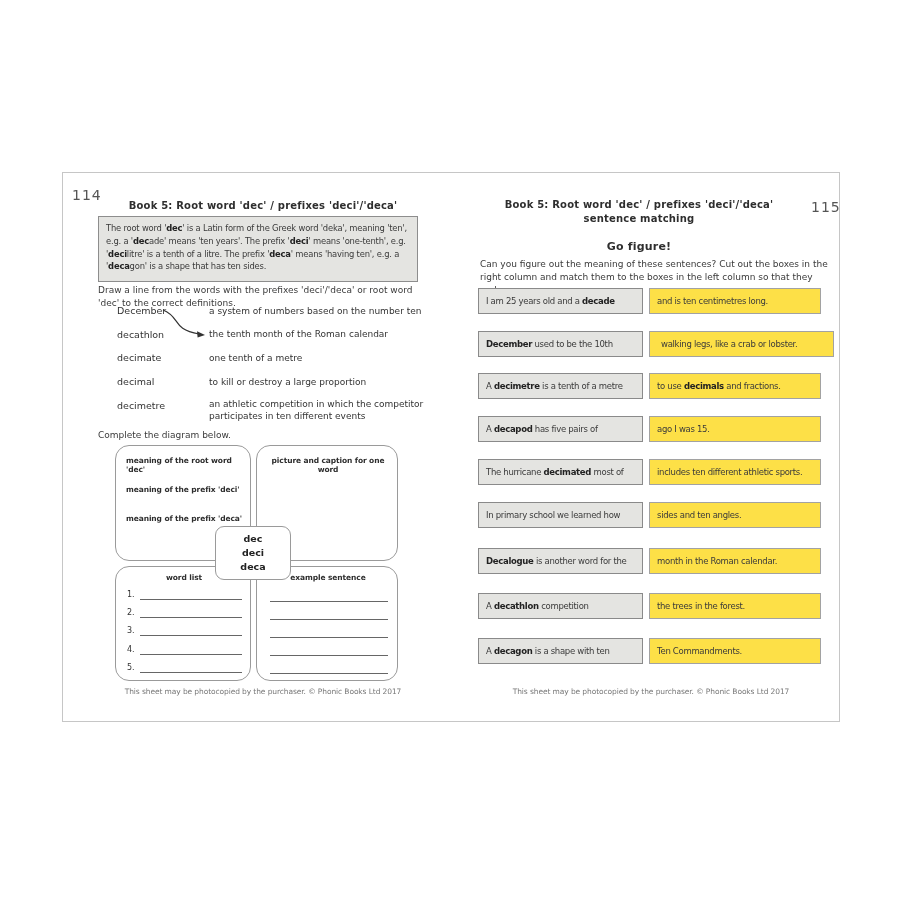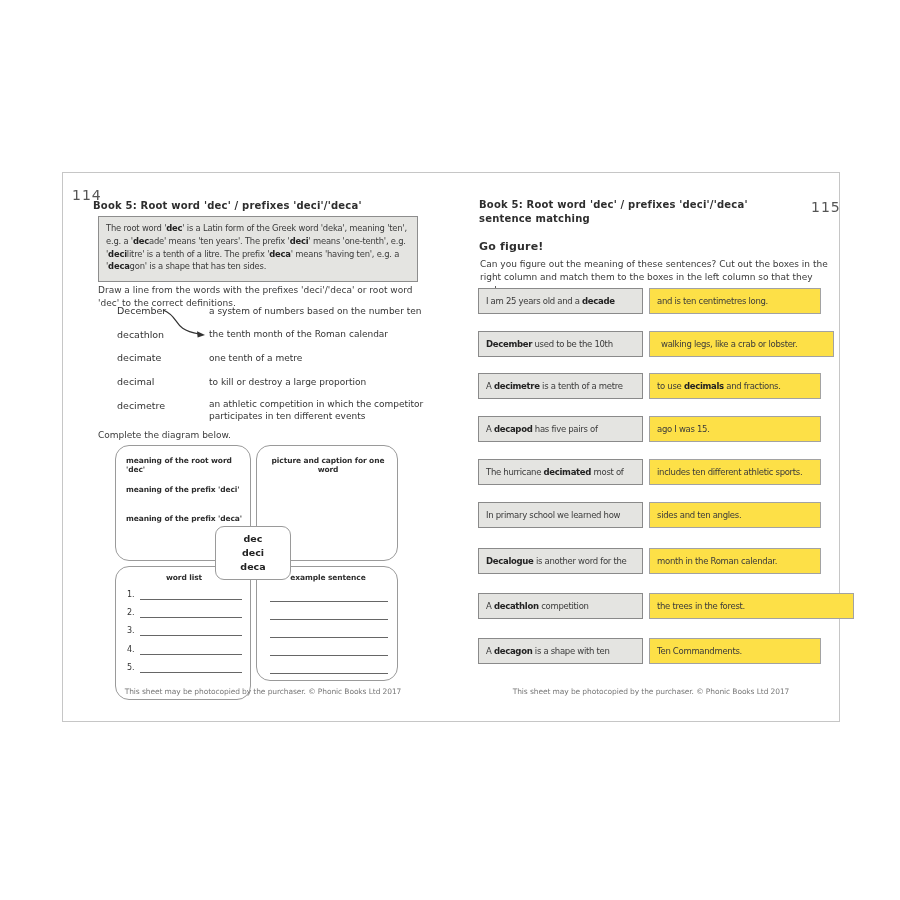--- a/index.html
+++ b/index.html
@@ -2,21 +2,21 @@
 <html><head>
 <meta charset="utf-8">
 <style>
   * { margin:0; padding:0; box-sizing:border-box; }
   html,body { width:900px; height:900px; background:#ffffff;
               font-family:"DejaVu Sans", sans-serif; color:#3d3d3d; }
   .spread { position:absolute; left:62px; top:172px; width:778px; height:550px;
             background:#ffffff; border:1px solid #c6c6c6; }
   .abs { position:absolute; }
   .pagenum { font-size:14px; color:#555; letter-spacing:1px; }
-  .title { font-weight:bold; font-size:10px; color:#2e2e2e; text-align:left;
+  .title { font-weight:bold; font-size:10px; color:#2e2e2e; text-align:center;
            letter-spacing:0.2px; line-height:14px; }
   .infobox { background:#e4e4e1; border:1px solid #8d8d8d; padding:5px 7px;
              font-size:8.4px; line-height:12.8px; letter-spacing:-0.2px; color:#3a3a3a;
              overflow:hidden; }
   .body-text { font-size:9px; line-height:13px; color:#3a3a3a; }
   .match-word { font-size:9.5px; color:#333; }
   .match-def  { font-size:9px;  color:#333; line-height:11.5px; }
   .dia-box { border:1px solid #9a9a9a; border-radius:14px; background:#fff; }
   .dia-label { font-size:7.5px; font-weight:bold; color:#2e2e2e; letter-spacing:-0.1px; }
   .dia-center { border:1px solid #9a9a9a; border-radius:9px; background:#fff;
@@ -69,21 +69,21 @@
   <div class="abs dia-box" style="left:193px; top:272px; width:142px; height:116px;">
     <div class="abs dia-label center-text" style="left:6px; top:10px; width:130px;">picture and caption for one word</div>
   </div>
 
   <div class="abs dia-box" style="left:52px; top:272px; width:136px; height:116px;">
     <div class="abs dia-label" style="left:10px; top:10px; width:120px;">meaning of the root word 'dec'</div>
     <div class="abs dia-label" style="left:10px; top:39px; width:120px;">meaning of the prefix 'deci'</div>
     <div class="abs dia-label" style="left:10px; top:68px; width:120px;">meaning of the prefix 'deca'</div>
   </div>
 
-  <div class="abs dia-box" style="left:52px; top:393px; width:136px; height:134px;">
+  <div class="abs dia-box" style="left:52px; top:393px; width:136px; height:115px;">
     <div class="abs dia-label center-text" style="left:0; top:6px; width:136px;">word list</div>
     <div class="abs wl-num" style="left:11px; top:23px;">1.</div>
     <div class="abs rule" style="left:24px; top:32px; width:102px;"></div>
     <div class="abs wl-num" style="left:11px; top:41px;">2.</div>
     <div class="abs rule" style="left:24px; top:50px; width:102px;"></div>
     <div class="abs wl-num" style="left:11px; top:59px;">3.</div>
     <div class="abs rule" style="left:24px; top:68px; width:102px;"></div>
     <div class="abs wl-num" style="left:11px; top:78px;">4.</div>
     <div class="abs rule" style="left:24px; top:87px; width:102px;"></div>
     <div class="abs wl-num" style="left:11px; top:96px;">5.</div>
@@ -133,20 +133,20 @@
   <div class="srow-left" style="left:415px; top:286px; width:165px;"><span>The hurricane </span><span class="b">decimated</span><span> most of</span></div>
   <div class="srow-right" style="left:586px; top:286px; width:172px;"><span>includes ten different athletic sports.</span></div>
 
   <div class="srow-left" style="left:415px; top:329px; width:165px;"><span>In primary school we learned how</span></div>
   <div class="srow-right" style="left:586px; top:329px; width:172px;"><span>sides and ten angles.</span></div>
 
   <div class="srow-left" style="left:415px; top:375px; width:165px;"><span class="b">Decalogue</span><span> is another word for the</span></div>
   <div class="srow-right" style="left:586px; top:375px; width:172px;"><span>month in the Roman calendar.</span></div>
 
   <div class="srow-left" style="left:415px; top:420px; width:165px;"><span>A </span><span class="b">decathlon</span><span> competition</span></div>
-  <div class="srow-right" style="left:586px; top:420px; width:205px;"><span>the trees in the forest.</span></div>
+  <div class="srow-right" style="left:586px; top:420px; width:172px;"><span>the trees in the forest.</span></div>
 
   <div class="srow-left" style="left:415px; top:465px; width:165px;"><span>A </span><span class="b">decagon</span><span> is a shape with ten</span></div>
   <div class="srow-right" style="left:586px; top:465px; width:172px;"><span>Ten Commandments.</span></div>
 
   <div class="abs footer" style="left:416px; top:514px; width:344px;">This sheet may be photocopied by the purchaser.  © Phonic Books Ltd 2017</div>
 
 </div>
 
 </body></html>

